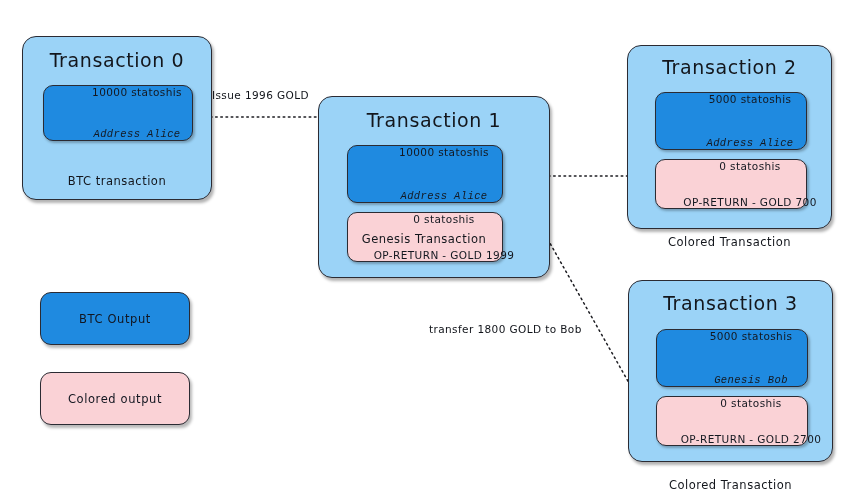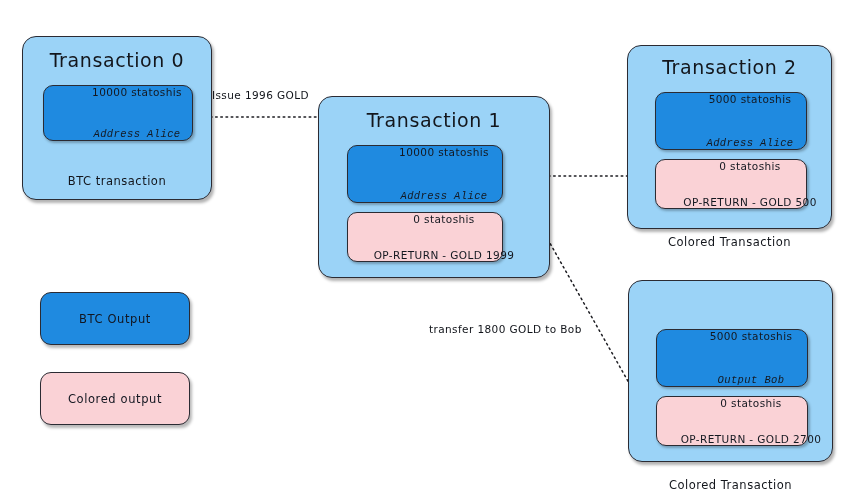--- a/index.html
+++ b/index.html
@@ -158,38 +158,40 @@
     <div class="tx-title" style="top:12px;">Transaction 1</div>
     <div class="out btc" style="left:28px; top:48px; width:156px; height:58px;">
       <span class="line amt">10000 statoshis</span>
       <span class="line addr">Address Alice</span>
     </div>
     <div class="out colored" style="left:28px; top:115px; width:156px; height:50px;">
       <span class="line amt">0 statoshis</span>
       <span class="line detail">OP-RETURN - GOLD 1999</span>
     </div>
   </div>
+  <div class="caption" style="left:318px; top:232px; width:212px;">Genesis Transaction</div>
 
   <div class="tx" style="left:627px; top:38px; width:205px; height:184px;margin-top:7px;">
     <div class="tx-title" style="top:10px;">Transaction 2</div>
     <div class="out btc" style="left:27px; top:46px; width:152px; height:58px;">
       <span class="line amt">5000 statoshis</span>
       <span class="line addr">Address Alice</span>
     </div>
     <div class="out colored" style="left:27px; top:113px; width:152px; height:50px;">
       <span class="line amt">0 statoshis</span>
-      <span class="line detail">OP-RETURN - GOLD 500</span>
+      <span class="line detail">OP-RETURN - GOLD 700</span>
     </div>
   </div>
   <div class="caption" style="left:627px; top:235px; width:205px;">Colored Transaction</div>
 
   <div class="tx" style="left:628px; top:280px; width:205px; height:182px;">
+    <div class="tx-title" style="top:11px;">Transaction 3</div>
     <div class="out btc" style="left:27px; top:48px; width:152px; height:58px;">
       <span class="line amt">5000 statoshis</span>
-      <span class="line addr">Output Bob</span>
+      <span class="line addr">Genesis Bob</span>
     </div>
     <div class="out colored" style="left:27px; top:115px; width:152px; height:50px;">
       <span class="line amt">0 statoshis</span>
       <span class="line detail">OP-RETURN - GOLD 2700</span>
     </div>
   </div>
   <div class="caption" style="left:628px; top:478px; width:205px;">Colored Transaction</div>
 
   <div class="edge-label" style="left:212px; top:89px;">Issue 1996 GOLD</div>
 

